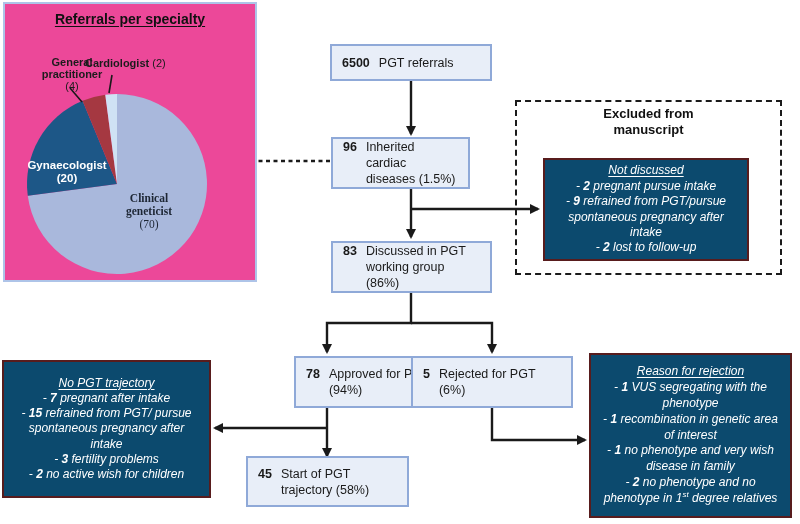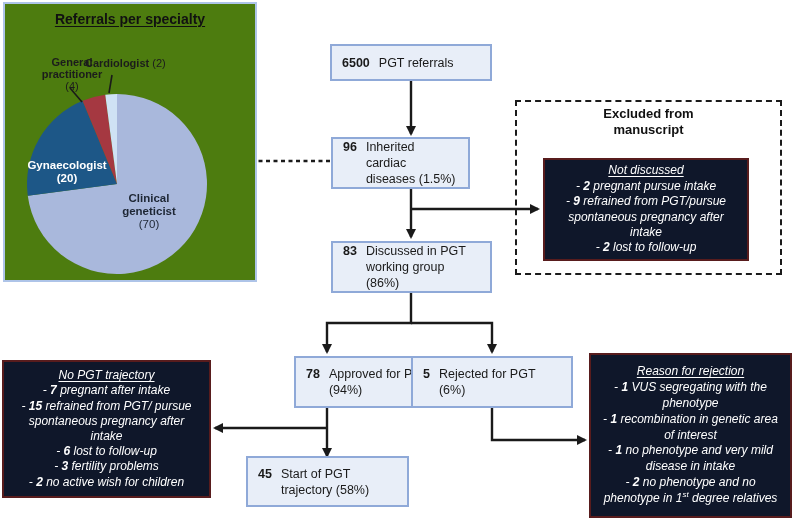--- a/index.html
+++ b/index.html
@@ -5,34 +5,34 @@
   html,body{margin:0;padding:0;background:#ffffff;}
   .canvas{
     position:relative;width:800px;height:524px;background:#ffffff;overflow:hidden;
     font-family:"Liberation Sans", sans-serif;color:#1a1a1a;
   }
   .arrows{position:absolute;left:0;top:0;width:800px;height:524px;z-index:0;pointer-events:none;}
 
   
   .pie-panel{
     position:absolute;left:3px;top:2px;width:254px;height:280px;
-    background:#4d7c0f;border:2px solid #aec4e8;box-sizing:border-box;z-index:1;
+    background:#ec4899;border:2px solid #aec4e8;box-sizing:border-box;z-index:1;
   }
   .pie-title{
     position:absolute;left:0;top:7px;width:100%;text-align:center;
     font-size:14px;font-weight:bold;text-decoration:underline;text-underline-offset:2px;color:#111;
   }
   .pie-svg{position:absolute;left:0;top:0;width:226px;height:276px;}
   .pie-label{position:absolute;text-align:center;line-height:12px;font-size:11px;color:#1c1c1c;}
   .pie-label .nm{font-weight:bold;}
   .lbl-gp{left:24px;top:52px;width:86px;}
   .lbl-card{left:80px;top:53px;width:110px;white-space:nowrap;text-align:left;}
   .lbl-gyn{left:10px;top:155px;width:104px;color:#ffffff;line-height:13px;font-size:11.5px;}
   .lbl-gyn .nm{font-weight:bold;}
-  .lbl-clin{left:92px;top:188px;width:104px;line-height:13px;font-size:11.5px;color:#1d2634;}
+  .lbl-clin{left:92px;top:188px;width:104px;line-height:13px;font-size:11.5px;color:#1d2634;font-family:Liberation Serif, serif;}
   .lbl-clin .nm{font-weight:bold;}
 
   
   .fbox{
     position:absolute;background:#e8eef8;border:2px solid #8fa9d8;box-sizing:border-box;
     display:flex;align-items:center;z-index:1;
   }
   .fbox-inner{display:flex;align-items:flex-start;gap:9px;padding:0 10px;width:100%;box-sizing:border-box;}
   .fbox .num{font-weight:bold;font-size:12.5px;line-height:16px;flex:0 0 auto;}
   .fbox .lbl{font-size:12.5px;line-height:16px;flex:1 1 auto;}
@@ -48,21 +48,21 @@
     position:absolute;left:515px;top:100px;width:267px;height:175px;
     border:2px dashed #1a1a1a;box-sizing:border-box;z-index:1;background:transparent;
   }
   .excl-title{
     position:absolute;left:515px;top:106px;width:267px;text-align:center;
     font-size:13px;font-weight:bold;line-height:16px;color:#111;z-index:2;
   }
 
   
   .redbox{
-    position:absolute;background:#0f172a;border:2px solid #581c1d;box-sizing:border-box;
+    position:absolute;background:#0c4a6e;border:2px solid #581c1d;box-sizing:border-box;
     color:#ffffff;font-style:italic;text-align:center;z-index:2;
     display:flex;flex-direction:column;justify-content:center;
   }
   .redbox .hd{text-decoration:underline;text-underline-offset:2px;}
   .redbox .rn{font-weight:bold;}
   .redbox .sup{font-size:8px;vertical-align:super;line-height:0;}
   .r-excluded{left:543px;top:158px;width:206px;height:103px;font-size:12px;line-height:15.4px;padding:0 6px;}
   .r-nopgt{left:2px;top:360px;width:209px;height:138px;font-size:12px;line-height:15.2px;padding:0 13px;}
   .r-reject{left:589px;top:353px;width:203px;height:165px;font-size:12px;line-height:15.8px;padding:0 12px;}
 </style>
@@ -166,26 +166,25 @@
     <div class="hd">Not discussed</div>
     <div><span>- </span><span class="rn">2</span><span> pregnant pursue intake</span></div>
     <div><span>- </span><span class="rn">9</span><span> refrained from PGT/pursue spontaneous pregnancy after intake</span></div>
     <div><span>- </span><span class="rn">2</span><span> lost to follow-up</span></div>
   </div>
 
   <div class="redbox r-nopgt">
     <div class="hd">No PGT trajectory</div>
     <div><span>- </span><span class="rn">7</span><span> pregnant after intake</span></div>
     <div><span>- </span><span class="rn">15</span><span> refrained from PGT/ pursue spontaneous pregnancy after intake</span></div>
-    <div><span>- </span><span class="rn">6</span><span> lost to follow-up</span></div>
     <div><span>- </span><span class="rn">3</span><span> fertility problems</span></div>
     <div><span>- </span><span class="rn">2</span><span> no active wish for children</span></div>
   </div>
 
   <div class="redbox r-reject">
     <div class="hd">Reason for rejection</div>
     <div><span>- </span><span class="rn">1</span><span> VUS segregating with the phenotype</span></div>
     <div><span>- </span><span class="rn">1</span><span> recombination in genetic area of interest</span></div>
-    <div><span>- </span><span class="rn">1</span><span> no phenotype and very mild disease in intake</span></div>
+    <div><span>- </span><span class="rn">1</span><span> no phenotype and very wish disease in family</span></div>
     <div><span>- </span><span class="rn">2</span><span> no phenotype and no phenotype in 1</span><span class="sup">st</span><span> degree relatives</span></div>
   </div>
 
 </div>
 
 </body></html>

